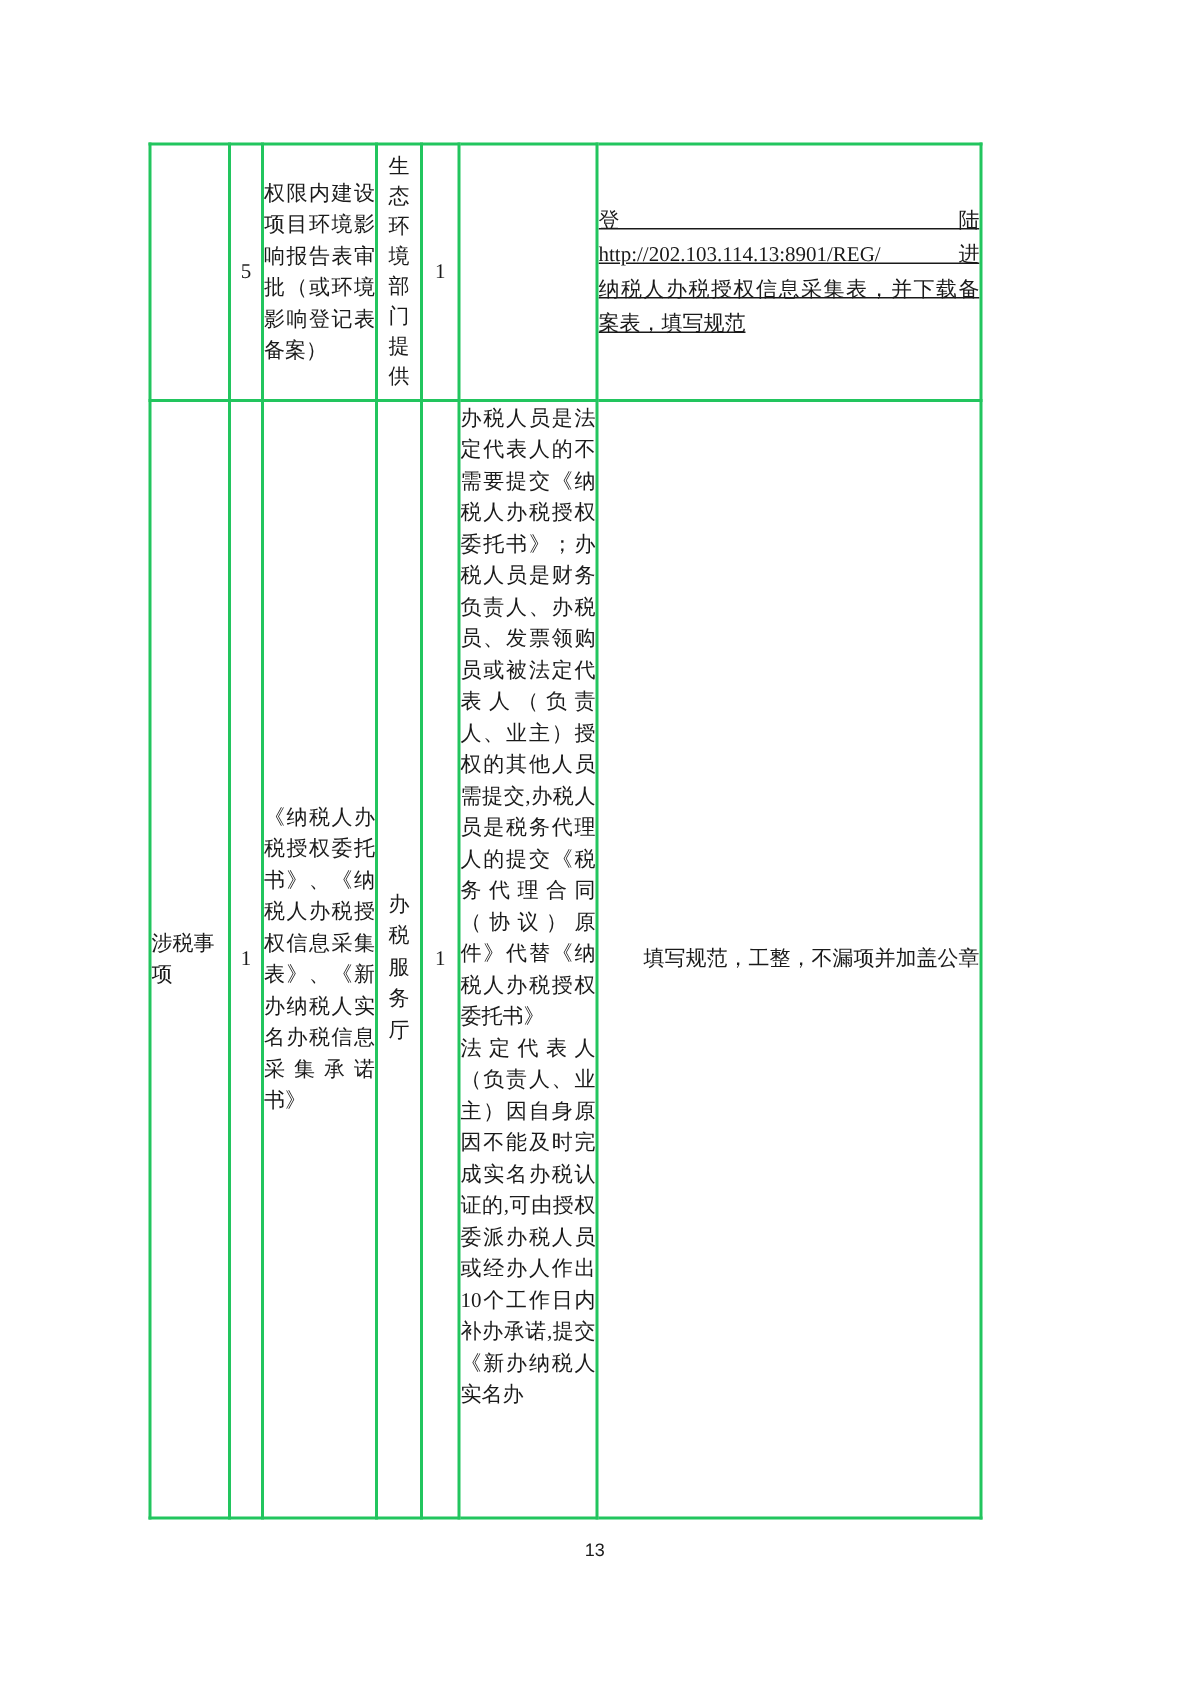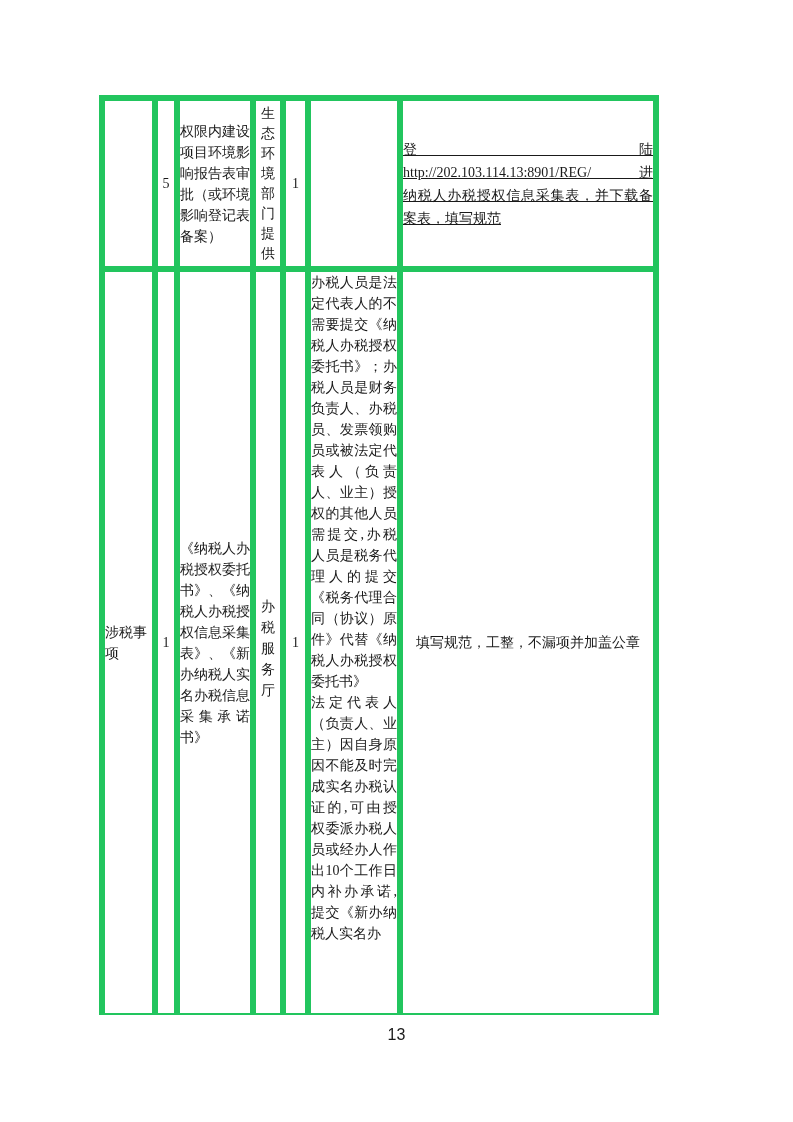--- a/index.html
+++ b/index.html
@@ -18,21 +18,21 @@
   }
   table.doc-table {
     position: absolute;
     left: 99px;
     top: 95px;
     width: 554px;
     border-collapse: collapse;
     table-layout: fixed;
   }
   .doc-table td {
-    border: 6px solid #22c55e;
+    border: 2px solid #22c55e;
     padding: 0;
     vertical-align: middle;
     font-size: 14px;
     line-height: 21px;
     overflow: hidden;
   }
   tr.row-1 { height: 171px; }
   tr.row-2 { height: 745px; }
   tr.row-2 td { border-bottom-width: 2px; }
 
@@ -66,30 +66,30 @@
   .req-cell { padding: 0 8px; }
   .req-cell .jlines div {
     text-align: justify;
     text-align-last: justify;
     line-height: 23px;
     text-decoration: underline;
   }
   .req-cell .jlines div:last-child {
     text-align-last: left;
   }
-  .req-cell .single-line { text-align: center; }
+  .req-cell .single-line { text-align: right; }
 
   .page-number {
     position: absolute;
     left: 0;
     right: 0;
     top: 1026px;
     text-align: center;
     font-family: "Liberation Sans", "DejaVu Sans", sans-serif;
-    font-size: 16px;
+    font-size: 12px;
     color: #1a1a1a;
   }
 </style>
 </head>
 <body>
 
 <div class="page">
 
   <table class="doc-table">
     <colgroup>

